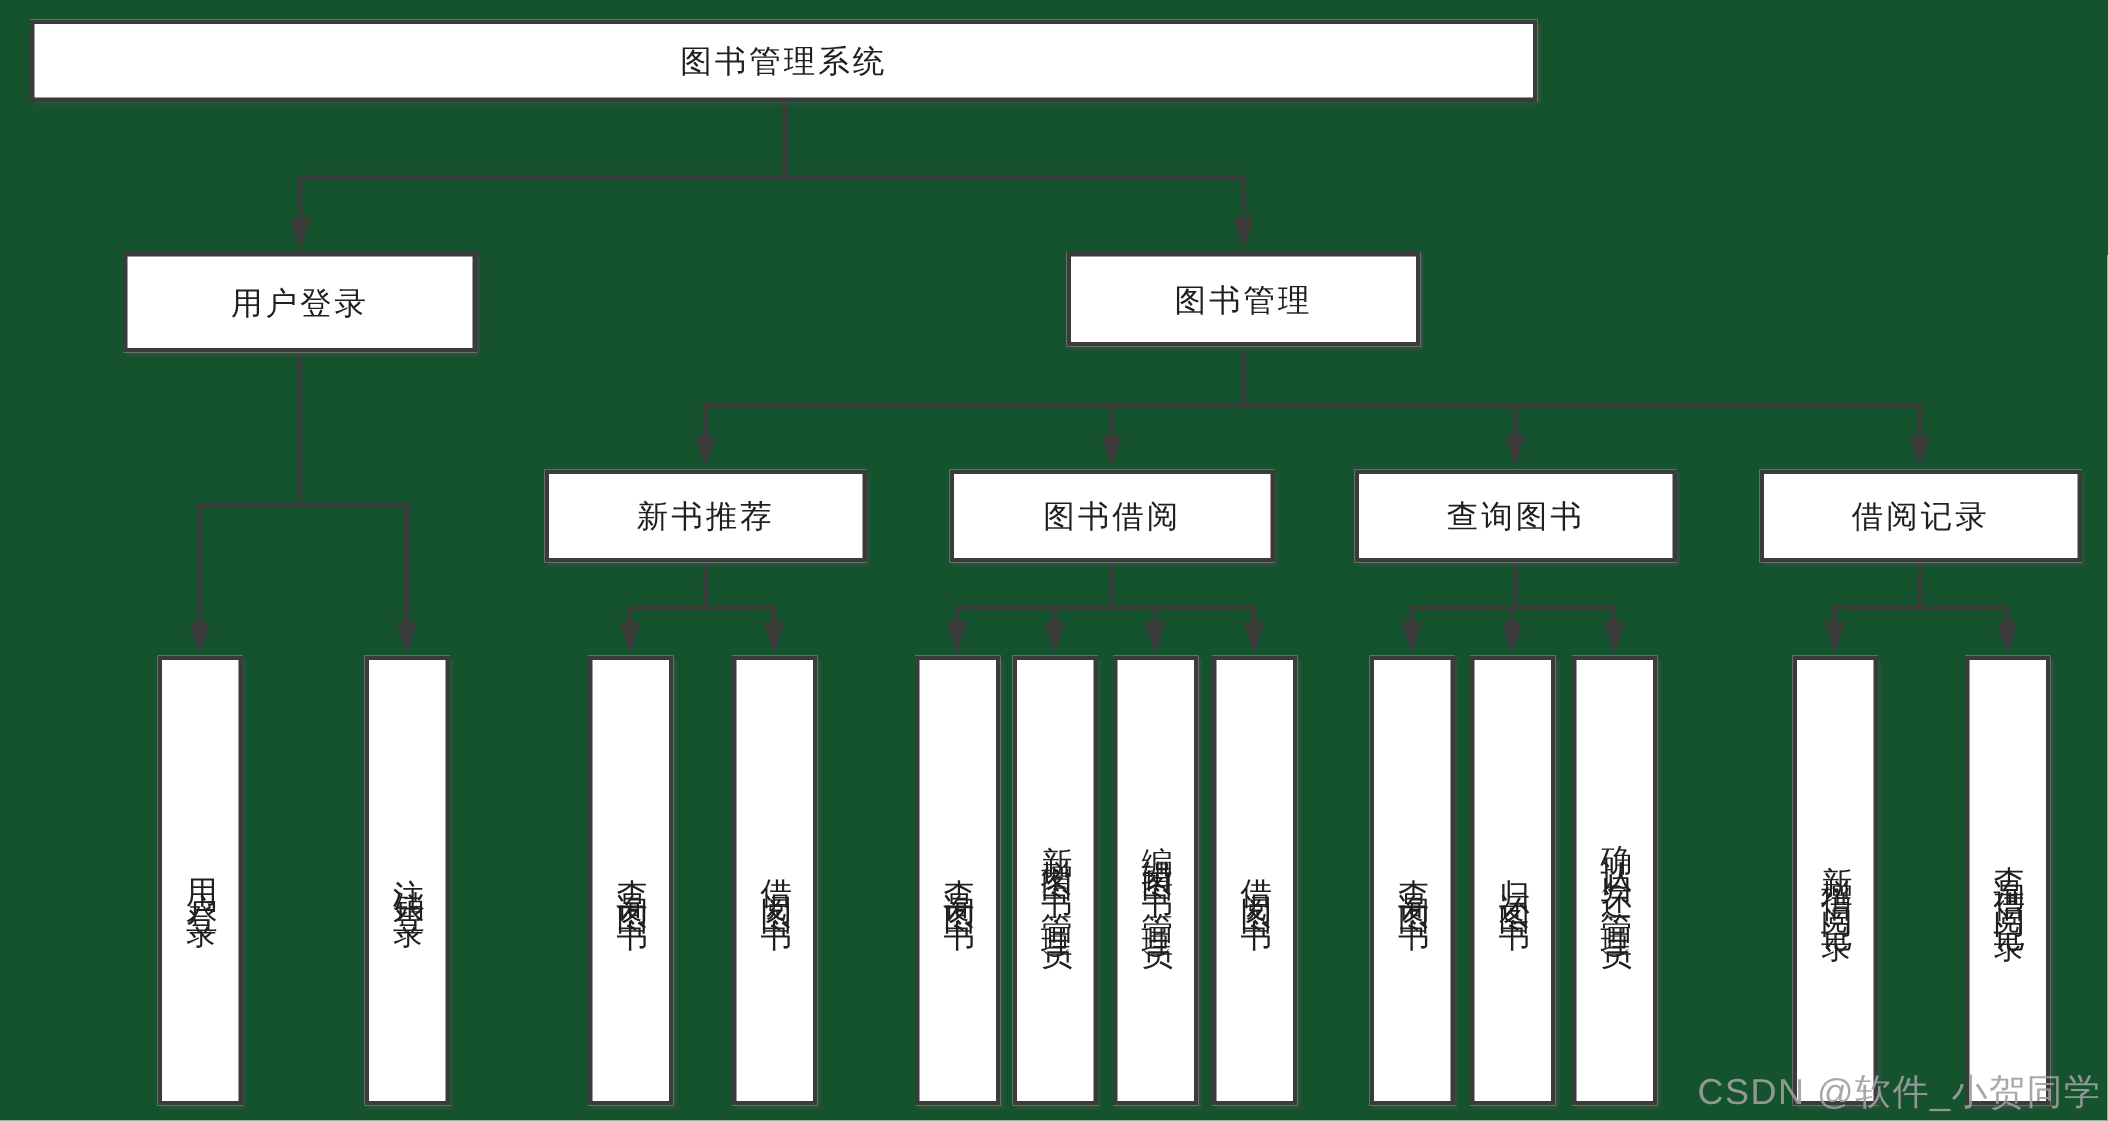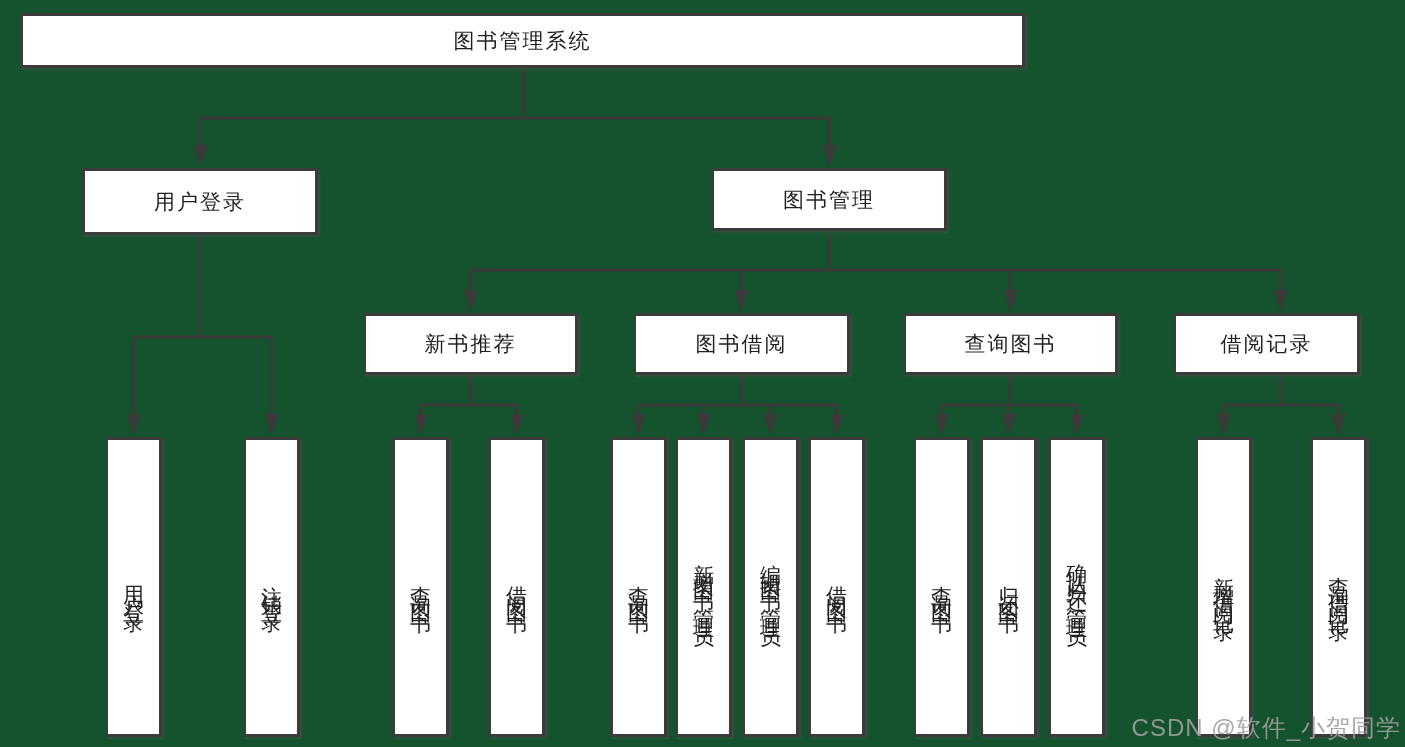--- a/index.html
+++ b/index.html
@@ -34,21 +34,21 @@
     white-space: nowrap;
     color: #1f1f1f;
   }
   .root-node  { left: 20px;  top: 13px;  width: 1005px; height: 55px; }
   .n-login    { left: 82px;  top: 168px; width: 236px;  height: 67px; }
   .n-mgmt     { left: 711px; top: 168px; width: 236px;  height: 63px; }
   .l3         { top: 313px; height: 62px; }
   .n-rec      { left: 363px;  width: 215px; align-items: center; }
   .n-borrow   { left: 633px;  width: 217px; }
   .n-current  { left: 903px;  width: 215px; }
-  .n-records  { left: 1173px; width: 187px; }
+  .n-records  { left: 1173px; width: 215px; }
   .x1  { left: 105px; }  .x2  { left: 243px; }
   .x3  { left: 392px; }  .x4  { left: 488px; }
   .x5  { left: 610px; }  .x6  { left: 675px; }
   .x7  { left: 742px; }  .x8  { left: 808px; }
   .x9  { left: 913px; }  .x10 { left: 980px; }
   .x11 { left: 1048px; } .x12 { left: 1195px; }
   .x13 { left: 1310px; }
   #watermark {
     position: absolute;
     right: 4px;

